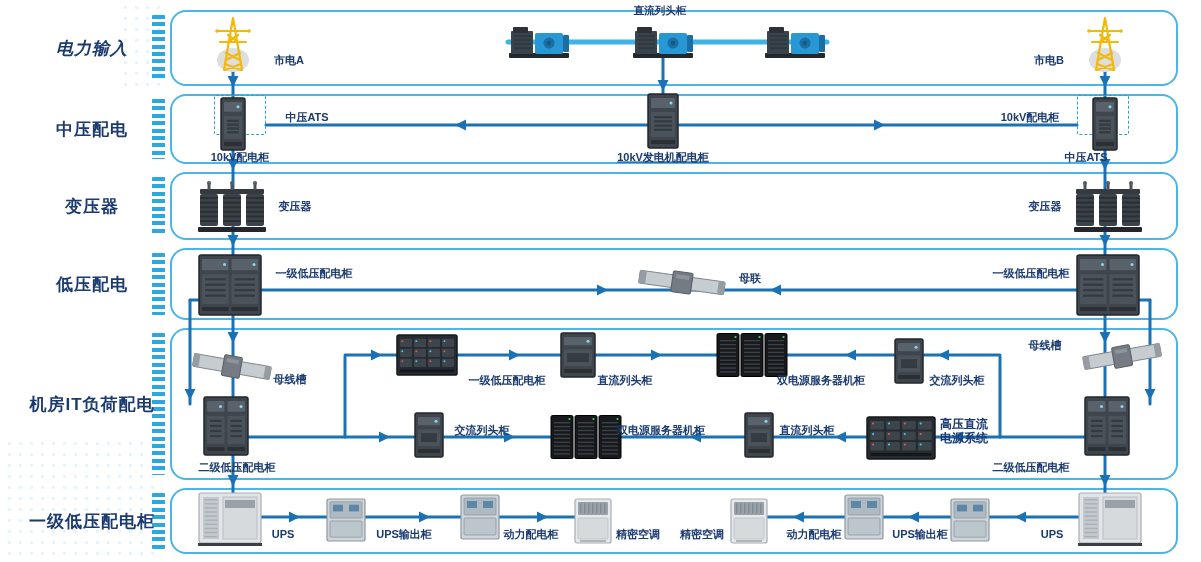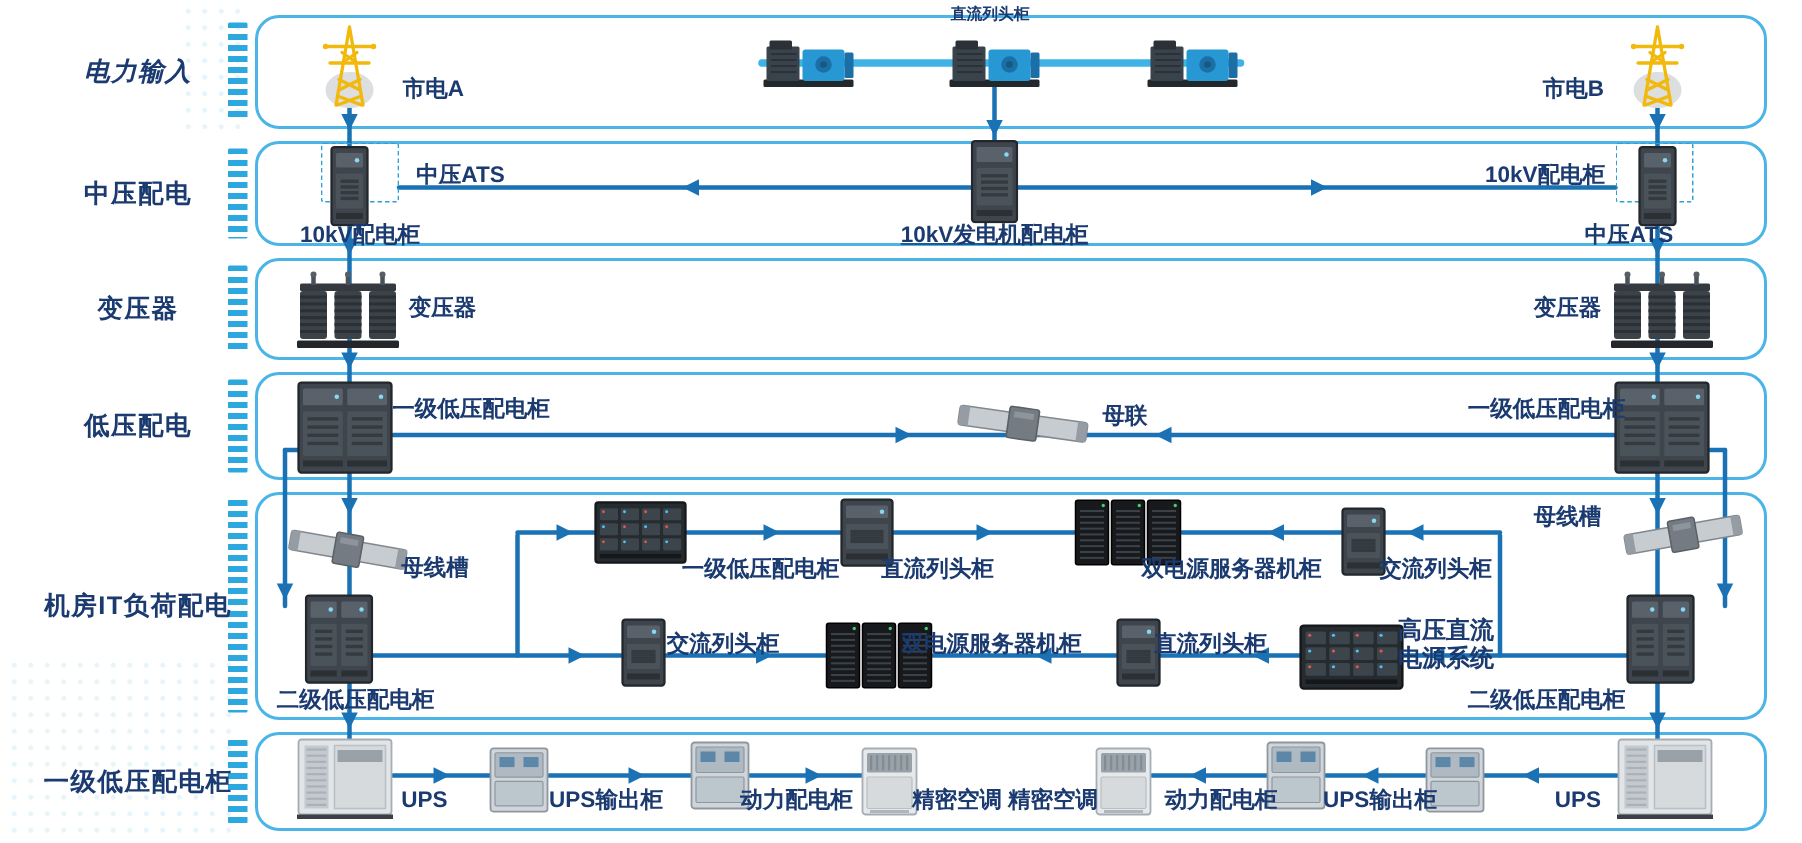--- a/index.html
+++ b/index.html
@@ -8,21 +8,21 @@
         background-size:11px 11px;opacity:.6;pointer-events:none;}
   .row-box{position:absolute;left:170px;width:1008px;border:2px solid #4ab5e6;border-radius:16px;
            box-sizing:border-box;background:transparent;}
   .row-label{position:absolute;transform:translate(-50%,-50%);font-weight:bold;font-size:17px;
              color:#1a3a70;letter-spacing:1px;white-space:nowrap;}
   .ticks{position:absolute;width:13px;border-radius:1px;
          background:repeating-linear-gradient(180deg,#2da8de 0 4px,transparent 4px 7.4px);}
   #wires{position:absolute;left:0;top:0;}
   .node{position:absolute;}
   .node svg{display:block;width:100%;height:100%;}
-  .nlabel{position:absolute;transform:translate(-50%,-50%);font-size:15px;font-weight:bold;
+  .nlabel{position:absolute;transform:translate(-50%,-50%);font-size:11px;font-weight:bold;
           color:#1a3a70;white-space:pre;text-align:center;line-height:1.18;}
   .dashedbox{position:absolute;border:1.5px dashed #2f9fd8;border-radius:2px;box-sizing:border-box;}
 </style>
 </head>
 <body>
 
 <div class="stage">
   <div class="deco" style="left:4px;top:438px;width:150px;height:120px;"></div>
   <div class="deco" style="left:120px;top:2px;width:46px;height:84px;"></div>
   <div id="rows">
@@ -651,21 +651,21 @@
             <rect x="18.5" y="26" width="12.5" height="8.5" rx="1" fill="#3d454c"></rect>
             <circle cx="21" cy="28.5" r="1" fill="#4fc3f7"></circle>
             <rect x="33" y="26" width="12.5" height="8.5" rx="1" fill="#3d454c"></rect>
             <circle cx="35.5" cy="28.5" r="1" fill="#e2574d"></circle>
             <rect x="47.5" y="26" width="12.5" height="8.5" rx="1" fill="#3d454c"></rect>
             <circle cx="50" cy="28.5" r="1" fill="#4fc3f7"></circle>
             <rect x="4" y="37" width="56" height="3" fill="#15181b"></rect>
           </svg>
         </div>
       </div>
-      <div class="nlabel" style="left: 964px; top: 431px; font-size: 16px;">高压直流
+      <div class="nlabel" style="left: 964px; top: 431px; font-size: 12px;">高压直流
 电源系统</div>
       <div class="node" style="left: 198px; top: 492px; width: 64px; height: 54px;">
         <div style="width: 100%; height: 100%;">
           <svg viewBox="0 0 64 54" preserveAspectRatio="none">
             <rect x="1" y="1" width="62" height="50" rx="2" fill="#e2e5e8" stroke="#a6adb4" stroke-width="1.2"></rect>
       <rect x="5" y="5" width="16" height="42" fill="#c3c9ce"></rect>
             <rect x="6.5" y="7" width="13" height="1.4" fill="#a9b0b6"></rect>
             <rect x="6.5" y="11.1" width="13" height="1.4" fill="#a9b0b6"></rect>
             <rect x="6.5" y="15.2" width="13" height="1.4" fill="#a9b0b6"></rect>
             <rect x="6.5" y="19.299999999999997" width="13" height="1.4" fill="#a9b0b6"></rect>

